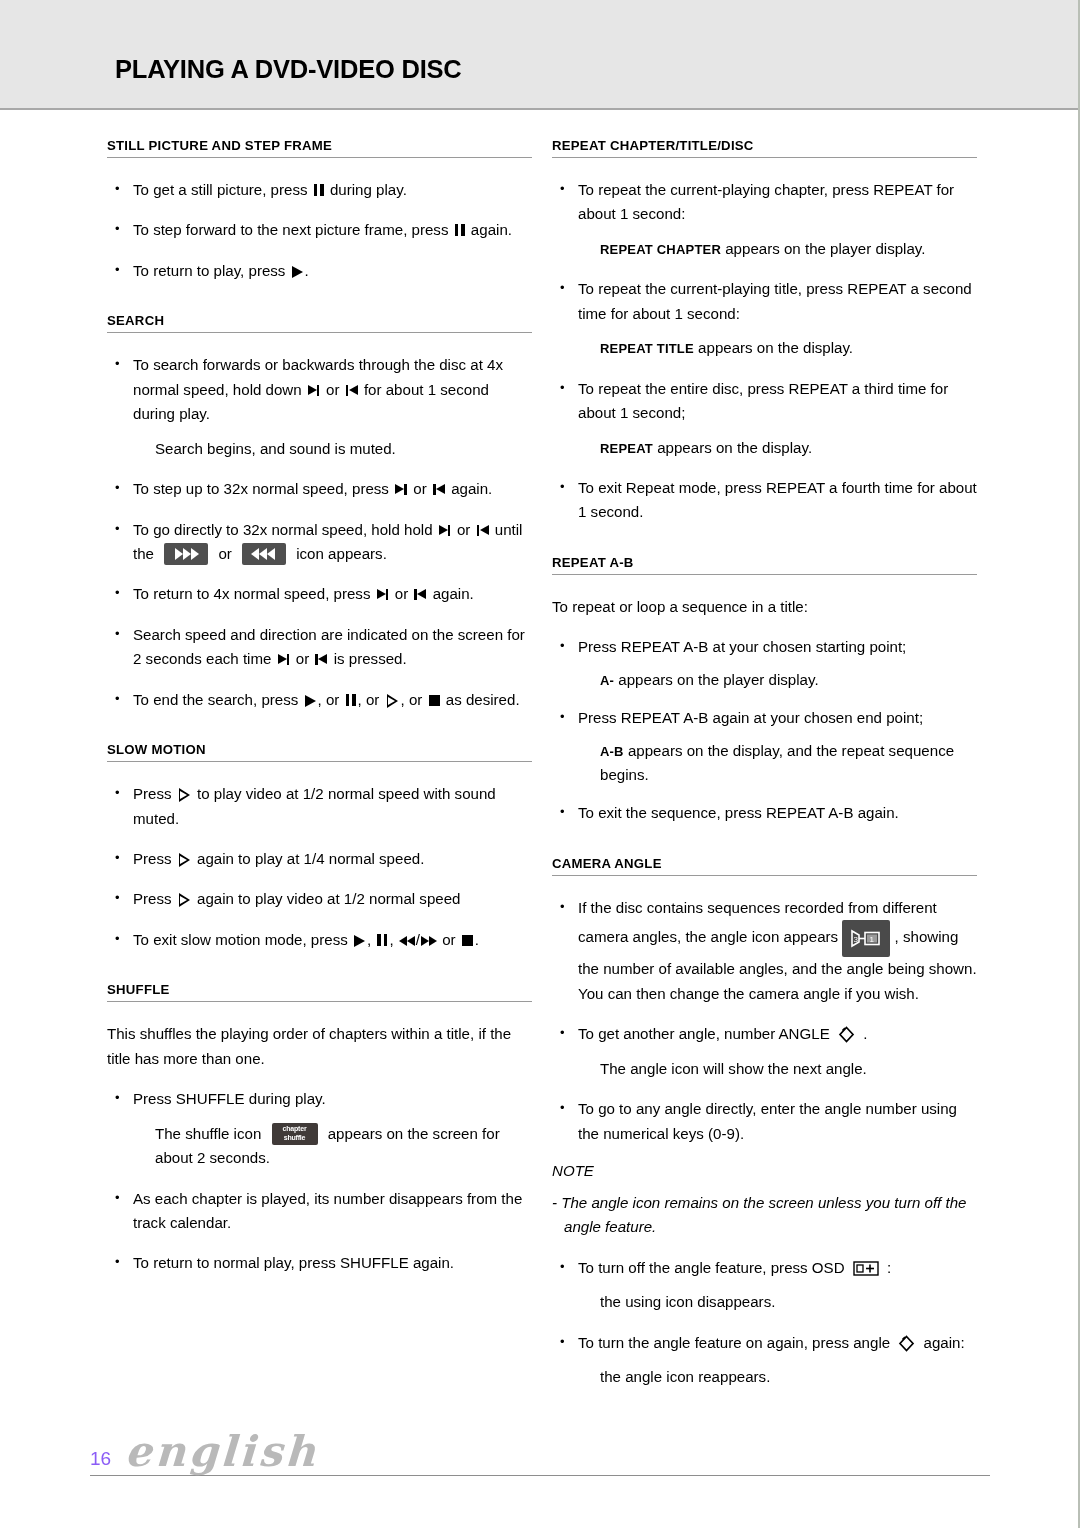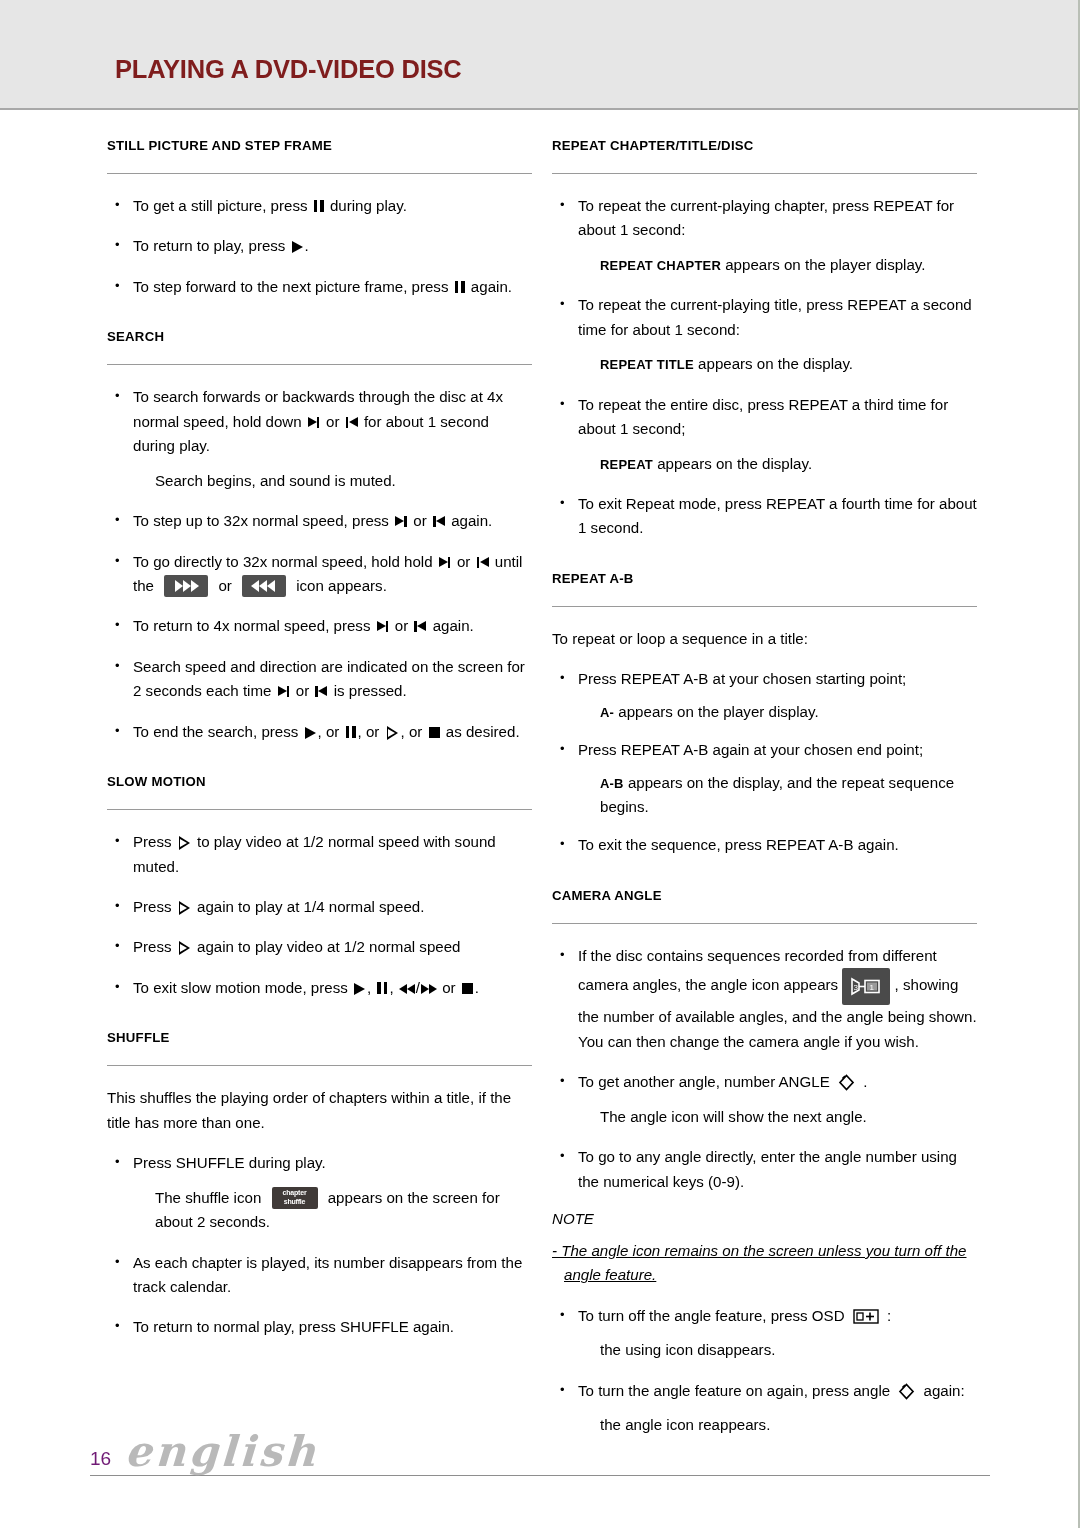--- a/index.html
+++ b/index.html
@@ -37,40 +37,40 @@
     border-bottom: 2px solid #a8a8a8;
     box-sizing: border-box;
   }
   #page-title {
     position: absolute;
     left: 115px;
     top: 55px;
     font-size: 25.5px;
     font-weight: bold;
     letter-spacing: -0.2px;
-    color: #7f1d1d;
+    color: #000000;
     white-space: nowrap;
   }
 
   
   .column {
     position: absolute;
     top: 138px;
     width: 425px;
   }
   #col-left  { left: 107px; }
   #col-right { left: 552px; }
 
   
   .section { margin-bottom: 0; }
   .section-head {
     font-size: 13.2px;
     font-weight: bold;
     letter-spacing: 0.25px;
-    padding-bottom: 20px;
+    padding-bottom: 4px;
     border-bottom: 1.5px solid #9a9a9a;
     margin-bottom: 20px;
     white-space: nowrap;
   }
   .sec-gap-sm { margin-top: 30px; }
 
   
   .blk {
     font-size: 15.1px;
     line-height: 1.62;
@@ -97,21 +97,20 @@
   .indent-tight {
     padding-left: 48px;
     margin-top: -8px;
     margin-bottom: 14px;
   }
   .note-line {
     font-style: italic;
     padding-left: 12px;
     text-indent: -12px;
     margin-bottom: 16px;
-    text-decoration: underline;
   }
   .note-head {
     font-style: italic;
     font-size: 15.1px;
     margin-bottom: 12px;
     margin-top: 14px;
   }
   b.sc {
     font-weight: bold;
     font-size: 13px;
@@ -307,21 +306,21 @@
     bottom: 52px;
     width: 900px;
     border-bottom: 1.5px solid #8e8e8e;
     height: 44px;
   }
   #footer-num {
     position: absolute;
     left: 0; bottom: 5px;
     font-size: 19px;
     font-weight: normal;
-    color: #701a75;
+    color: #8b5cf6;
   }
   #footer-lang {
     position: absolute;
     left: 38px; bottom: -1px;
     font-family: "DejaVu Serif", serif;
     font-style: italic;
     font-weight: bold;
     font-size: 42px;
     color: #b9b9b9;
     letter-spacing: 3px;
@@ -341,28 +340,28 @@
     <div class="section">
       <div class="section-head">STILL PICTURE AND STEP FRAME</div>
 
       <div class="blk bullet">
         <span>To get a still picture, press</span>
         <span class="g g-pause"></span>
         <span>during play.</span>
       </div>
 
       <div class="blk bullet">
-        <span>To return to play, press</span>
-        <span class="g g-play"></span><span>.</span>
-      </div>
-
-      <div class="blk bullet">
         <span>To step forward to the next picture frame, press</span>
         <span class="g g-pause"></span>
         <span>again.</span>
+      </div>
+
+      <div class="blk bullet">
+        <span>To return to play, press</span>
+        <span class="g g-play"></span><span>.</span>
       </div>
     </div>
 
     <div class="section sec-gap-sm">
       <div class="section-head">SEARCH</div>
 
       <div class="blk bullet">
         <span>To search forwards or backwards through the disc at 4x normal speed, hold down</span>
         <span class="g g-next"></span>
         <span>or</span>

